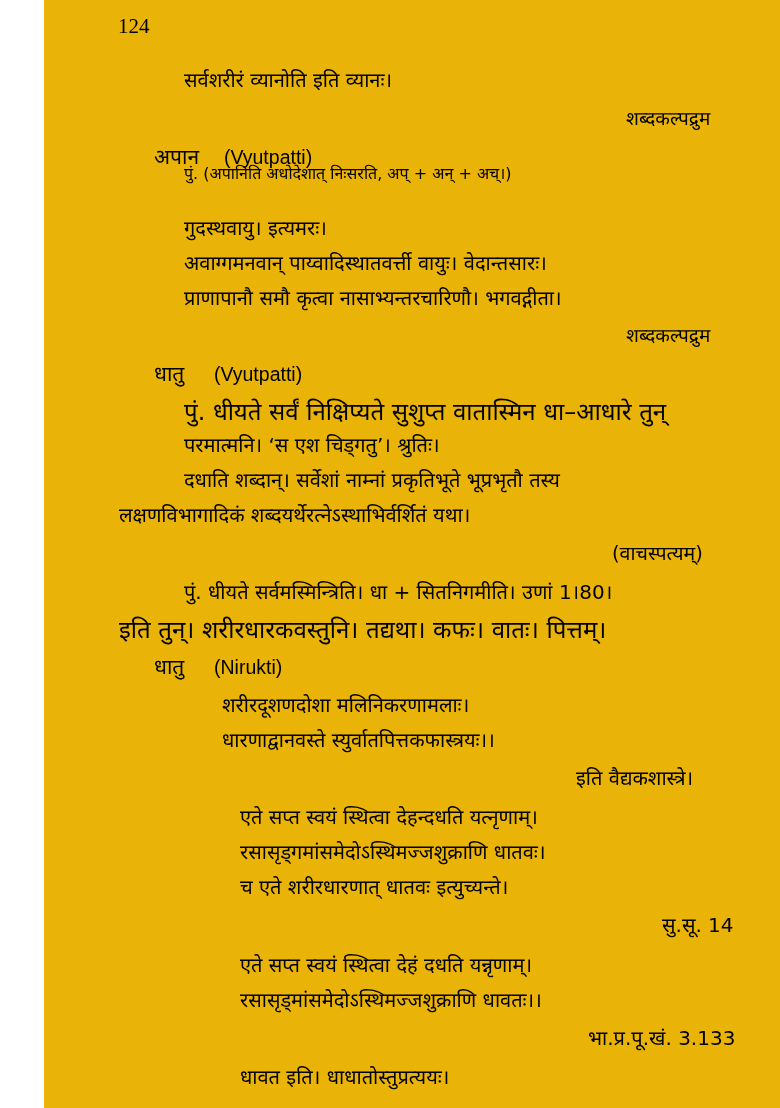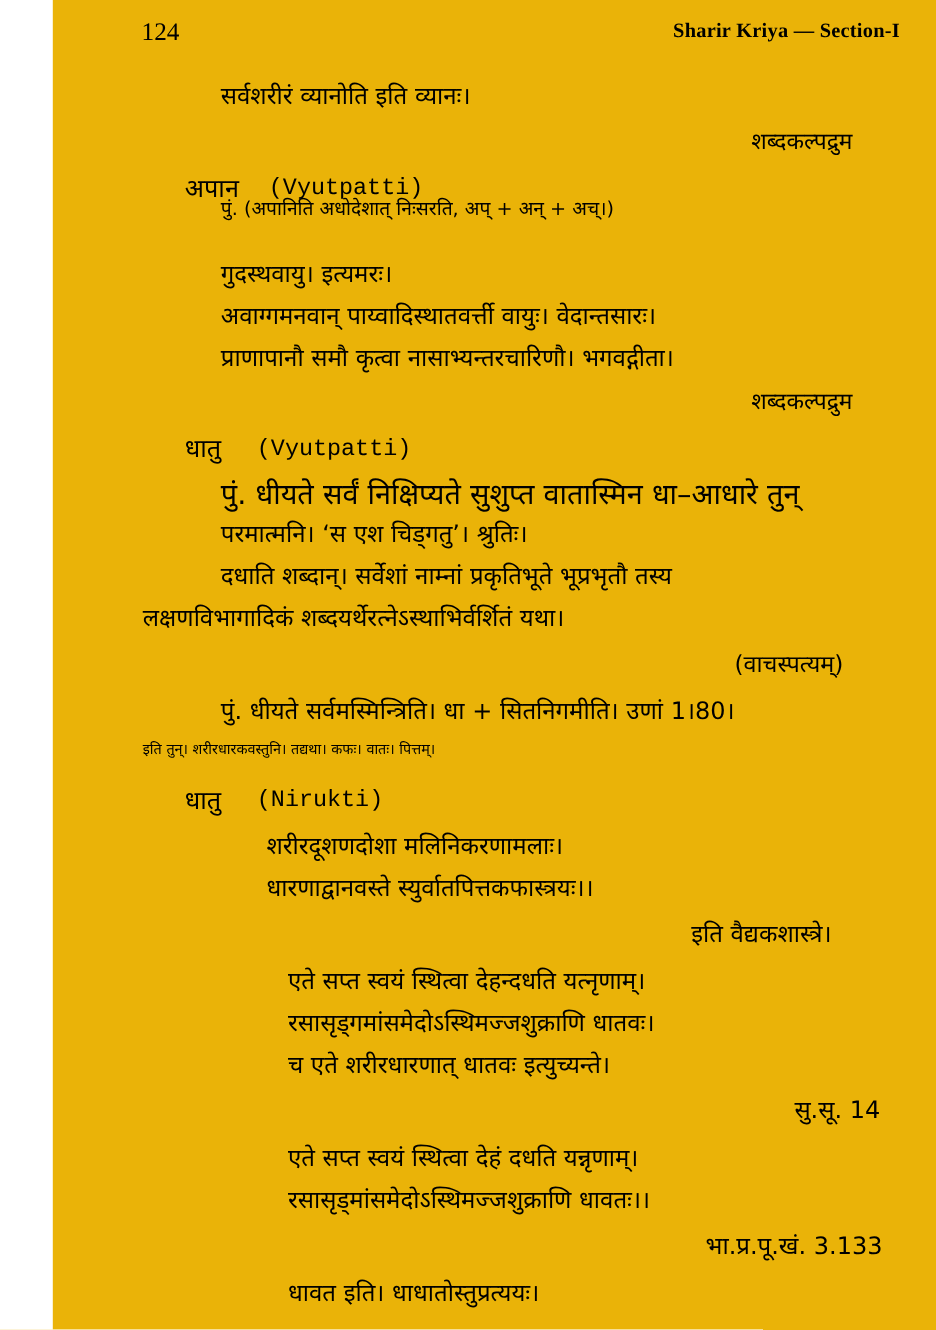--- a/index.html
+++ b/index.html
@@ -48,51 +48,50 @@
   }
   .ln {
     font-family: "DejaVu Sans", sans-serif;
     font-size: 19.5px;
     line-height: 1.0;
     white-space: nowrap;
     position: absolute;
     letter-spacing: 0px;
   }
   .dev { font-family: "DejaVu Sans", sans-serif; }
-  .lat { font-family: Liberation Mono, monospace; }
+  .lat { font-family: Liberation Sans, sans-serif; }
 </style>
 </head>
 <body>
 
 <div class="page">
 
   <div class="header">
     <div class="page-number">124</div>
-    <div class="running-head">Sharir Kriya — Section-I</div>
   </div>
 
   <div class="body" id="body-text">
       <div class="ln dev" style="left: 140px; top: 18px; font-size: 20px;">सर्वशरीरं  व्यानोति  इति  व्यानः।</div>
       <div class="ln dev" style="left: 582px; top: 57px; font-size: 19px;">शब्दकल्पद्रुम</div>
       <div class="ln dev" style="left: 110px; top: 95px; font-size: 21px;">अपान</div>
       <div class="ln lat" style="left: 180px; top: 96px; font-size: 19.5px;">(Vyutpatti)</div>
       <div class="ln dev" style="left: 140px; top: 114px; font-size: 16px;">पुं. (अपानिति अधोदेशात् निःसरति,  अप् + अन् + अच्।)</div>
       <div class="ln dev" style="left: 140px; top: 166px; font-size: 20px;">गुदस्थवायु।  इत्यमरः।</div>
       <div class="ln dev" style="left: 140px; top: 201px; font-size: 20px;">अवाग्गमनवान् पाय्वादिस्थातवर्त्ती वायुः। वेदान्तसारः।</div>
       <div class="ln dev" style="left: 140px; top: 236px; font-size: 20px;">प्राणापानौ  समौ  कृत्वा  नासाभ्यन्तरचारिणौ।  भगवद्गीता।</div>
       <div class="ln dev" style="left: 582px; top: 274px; font-size: 19px;">शब्दकल्पद्रुम</div>
       <div class="ln dev" style="left: 110px; top: 312px; font-size: 21px;">धातु</div>
       <div class="ln lat" style="left: 170px; top: 313px; font-size: 19.5px;">(Vyutpatti)</div>
       <div class="ln dev" style="left: 140px; top: 348px; font-size: 24px;">पुं. धीयते  सर्वं  निक्षिप्यते  सुशुप्त  वातास्मिन  धा–आधारे  तुन्</div>
       <div class="ln dev" style="left: 140px; top: 383px; font-size: 20px;">परमात्मनि। ‘स  एश  चिड्गतु’।  श्रुतिः।</div>
       <div class="ln dev" style="left: 140px; top: 418px; font-size: 20px;">दधाति  शब्दान्।    सर्वेशां   नाम्नां  प्रकृतिभूते  भूप्रभृतौ   तस्य</div>
       <div class="ln dev" style="left: 75px; top: 453px; font-size: 20px;">लक्षणविभागादिकं  शब्दयर्थेरत्नेऽस्थाभिर्वर्शितं  यथा।</div>
       <div class="ln dev" style="left: 568px; top: 492px; font-size: 19.5px;">(वाचस्पत्यम्)</div>
       <div class="ln dev" style="left: 140px; top: 530px; font-size: 20px;">पुं. धीयते  सर्वमस्मिन्त्रिति।  धा + सितनिगमीति।  उणां 1।80।</div>
-      <div class="ln dev" style="left: 75px; top: 566px; font-size: 12px; text-align: center;">इति  तुन्।  शरीरधारकवस्तुनि।  तद्यथा।  कफः।  वातः।  पित्तम्।</div>
+      <div class="ln dev" style="left: 75px; top: 566px; font-size: 24px; text-align: center;">इति  तुन्।  शरीरधारकवस्तुनि।  तद्यथा।  कफः।  वातः।  पित्तम्।</div>
       <div class="ln dev" style="left: 110px; top: 605px; font-size: 21px;">धातु</div>
       <div class="ln lat" style="left: 170px; top: 606px; font-size: 19.5px;">(Nirukti)</div>
       <div class="ln dev" style="left: 178px; top: 643px; font-size: 20px;">शरीरदूशणदोशा  मलिनिकरणामलाः।</div>
       <div class="ln dev" style="left: 178px; top: 678px; font-size: 20px;">धारणाद्वानवस्ते  स्युर्वातपित्तकफास्त्रयः।।</div>
       <div class="ln dev" style="left: 532px; top: 716px; font-size: 20px;">इति  वैद्यकशास्त्रे।</div>
       <div class="ln dev" style="left: 196px; top: 755px; font-size: 20px; text-align: right;">एते  सप्त  स्वयं  स्थित्वा  देहन्दधति  यत्नृणाम्।</div>
       <div class="ln dev" style="left: 196px; top: 790px; font-size: 20px;">रसासृड्गमांसमेदोऽस्थिमज्जशुक्राणि  धातवः।</div>
       <div class="ln dev" style="left: 196px; top: 825px; font-size: 20px;">च  एते  शरीरधारणात्  धातवः  इत्युच्यन्ते।</div>
       <div class="ln dev" style="left: 618px; top: 863px; font-size: 20px;">सु.सू.  14</div>
       <div class="ln dev" style="left: 196px; top: 903px; font-size: 20px;">एते  सप्त  स्वयं  स्थित्वा  देहं  दधति  यन्नृणाम्।</div>

